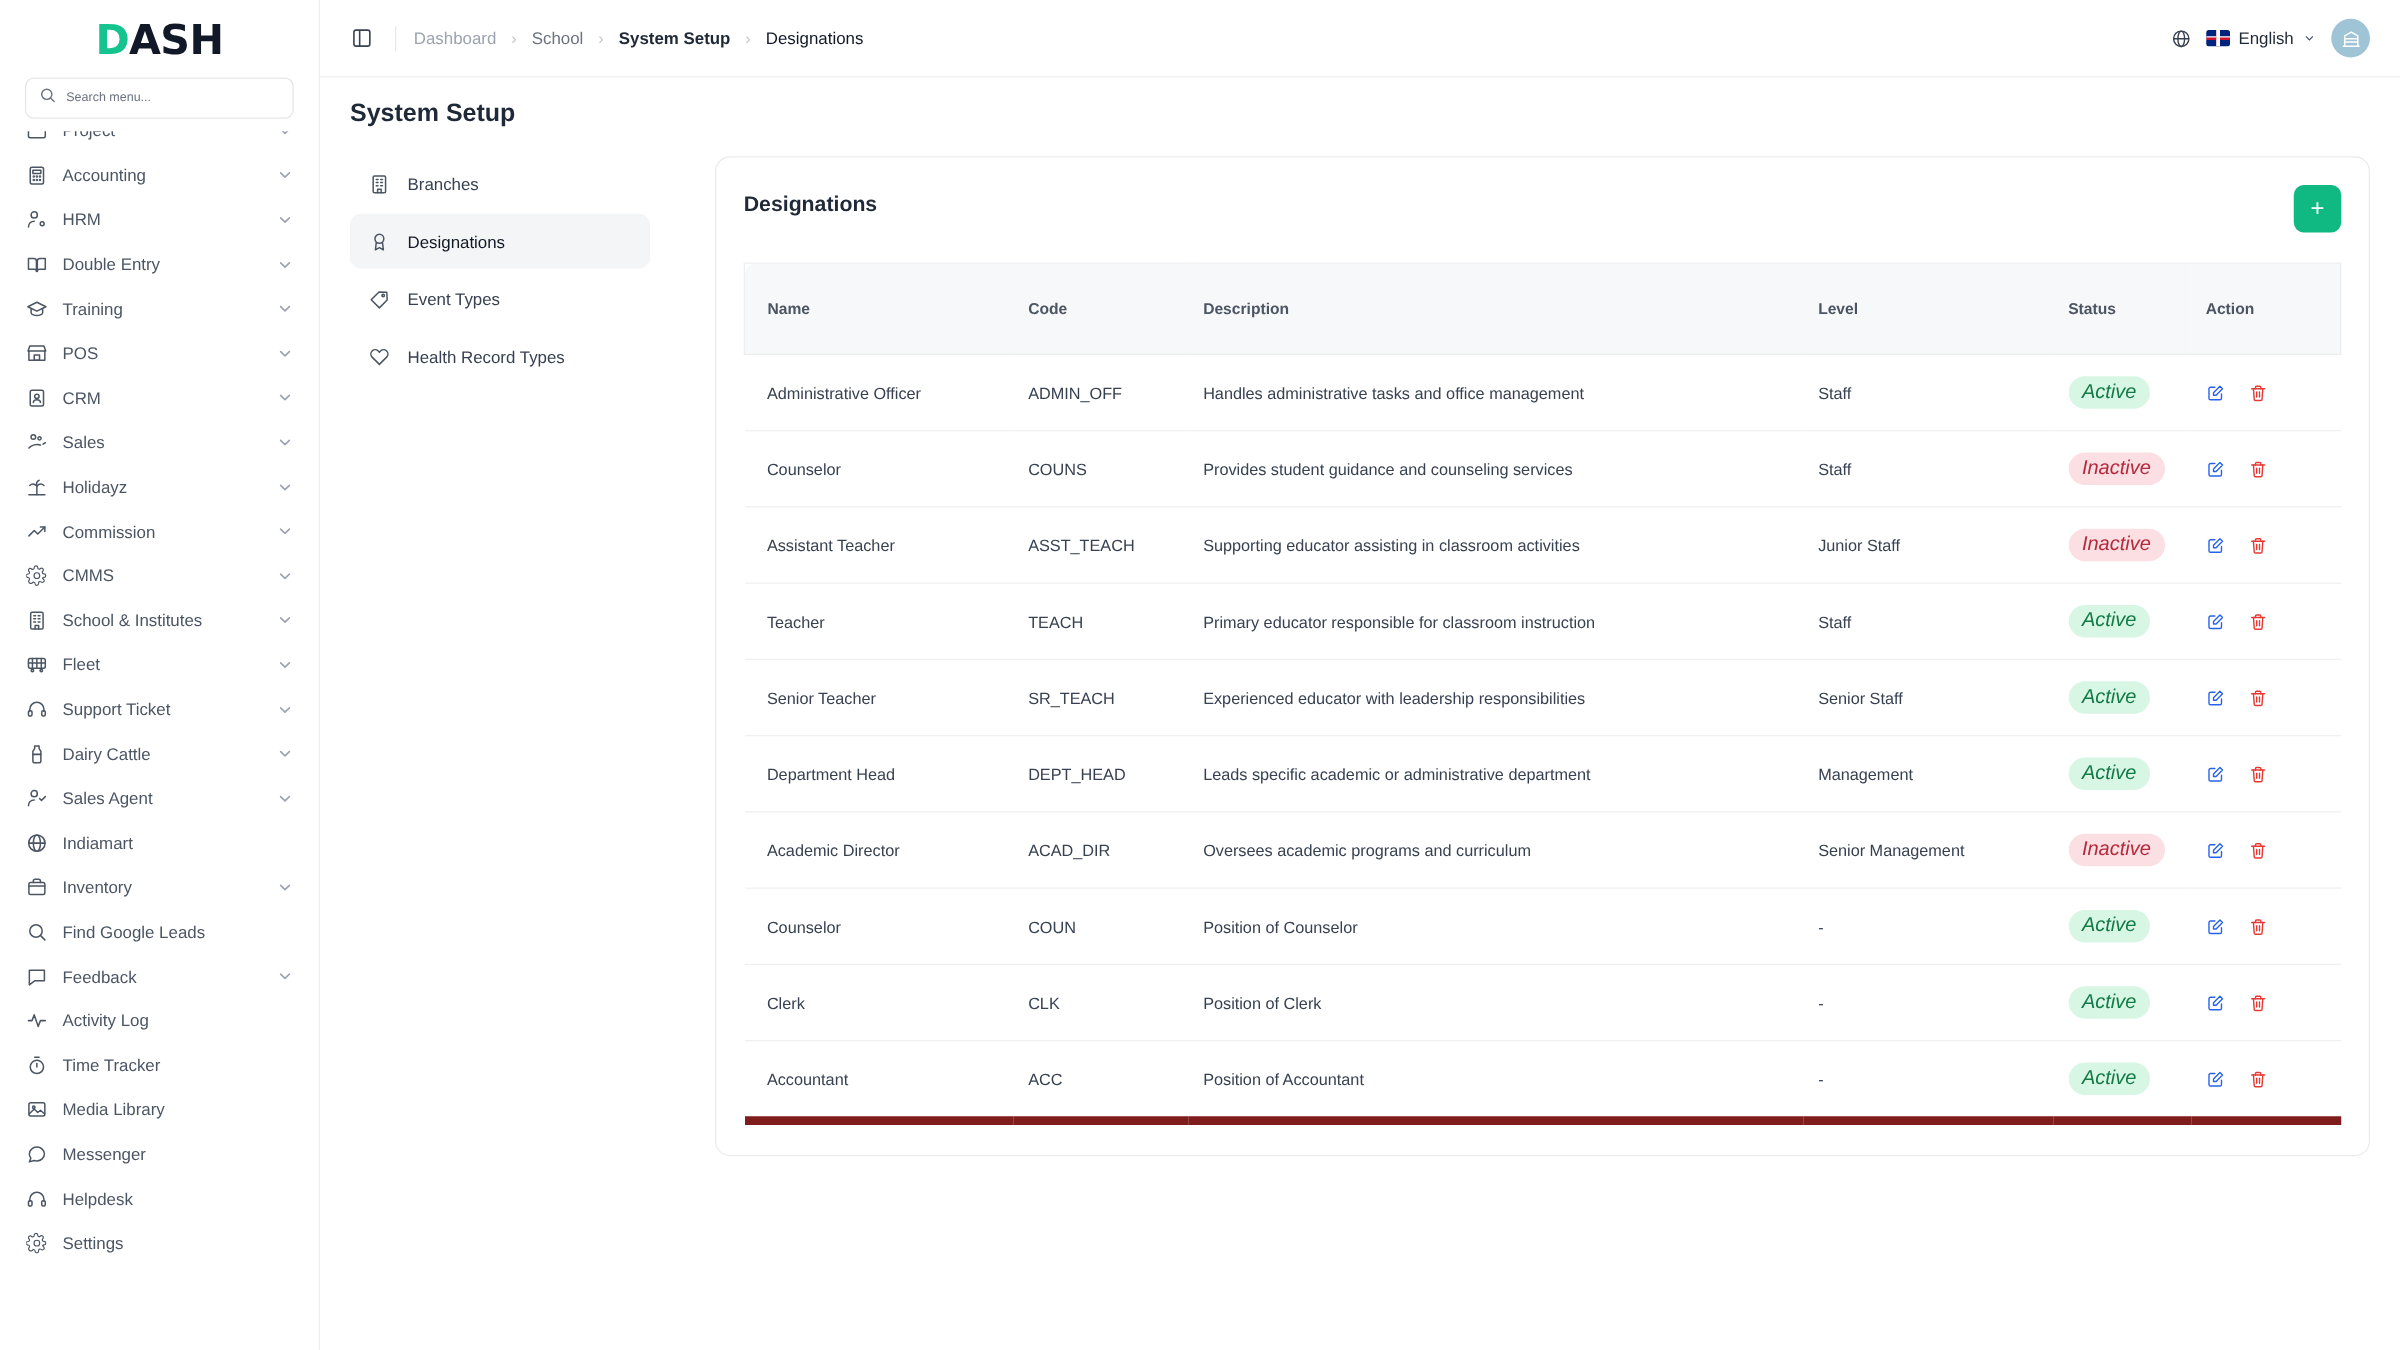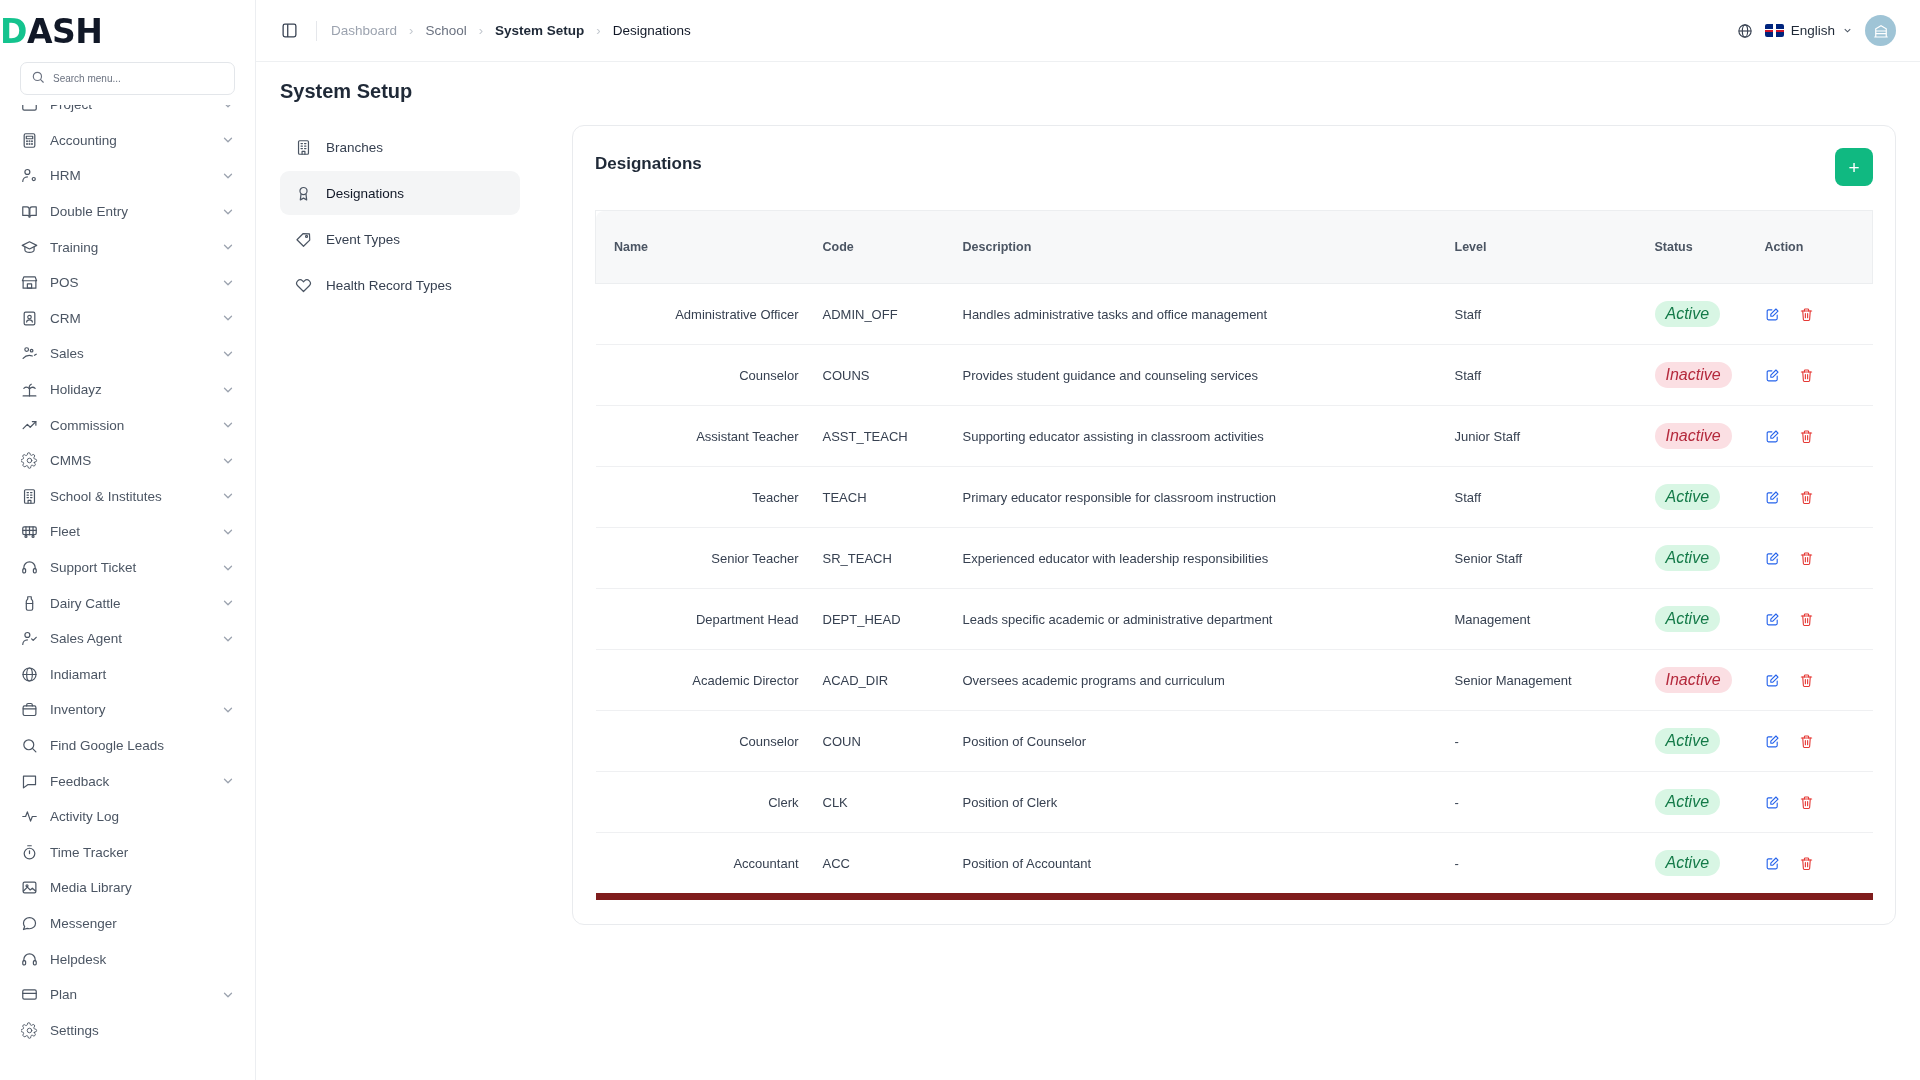--- a/index.html
+++ b/index.html
@@ -15,21 +15,21 @@
   
   .sidebar {
     width: 256px; min-width: 256px; height: 1080px;
     background: #ffffff;
     border-right: 1px solid #eceef1;
     display: flex; flex-direction: column;
     position: relative;
     overflow: hidden;
   }
   .brand {
-    height: 62px; display: flex; align-items: center; justify-content: flex-start;
+    height: 62px; display: flex; align-items: center; justify-content: center;
     flex-shrink: 0;
   }
   .brand-text {
     font-size: 33px; font-weight: bold; letter-spacing: -0.5px;
     color: #111827; font-family: "DejaVu Sans", sans-serif;
   }
   .brand-text .d { color: #14c38e; }
 
   .search-wrap { padding: 0 20px 10px 20px; flex-shrink: 0; }
   .search-box {
@@ -123,21 +123,21 @@
     background: #f7f8f9; text-align: left; font-size: 12.5px; font-weight: 600;
     color: #4b5563; padding: 29px 12px; border-top: 1px solid #eceef0; border-bottom: 1px solid #eceef0;
     white-space: nowrap;
   }
   thead th:first-child { border-left: 1px solid #eceef0; border-top-left-radius: 8px; border-bottom-left-radius: 0; padding-left: 18px; }
   thead th:last-child { border-right: 1px solid #eceef0; }
   tbody td {
     font-size: 13px; color: #374151; padding: 17px 12px;
     border-bottom: 1px solid #eff0f2; vertical-align: middle;
   }
-  tbody td:first-child { padding-left: 18px; text-align: right; }
+  tbody td:first-child { padding-left: 18px; }
   tbody tr:last-child td { border-bottom: 7px solid #7f1d1d; }
 
   .col-name { width: 215px; }
   .col-code { width: 140px; }
   .col-desc { width: auto; }
   .col-level { width: 200px; }
   .col-status { width: 110px; }
   .col-action { width: 120px; }
 
   .badge {
@@ -469,32 +469,20 @@
           </div>
           <div class="nav-item">
             <span class="ico">
               <svg width="17" height="17" viewBox="0 0 24 24" fill="none" stroke="currentColor" stroke-width="1.7" stroke-linecap="round" stroke-linejoin="round">
                 <path d="M4 14v-2a8 8 0 0 1 16 0v2"></path>
                 <rect x="2.5" y="13.5" width="4" height="6" rx="1.6"></rect>
                 <rect x="17.5" y="13.5" width="4" height="6" rx="1.6"></rect>
               </svg>
             </span>
             <span class="lbl">Helpdesk</span>
-          </div>
-          <div class="nav-item">
-            <span class="ico">
-              <svg width="17" height="17" viewBox="0 0 24 24" fill="none" stroke="currentColor" stroke-width="1.7" stroke-linecap="round" stroke-linejoin="round">
-                <rect x="2.5" y="5.5" width="19" height="13" rx="2"></rect>
-                <path d="M2.5 10.5h19"></path>
-              </svg>
-            </span>
-            <span class="lbl">Plan</span>
-            <svg class="chev" viewBox="0 0 24 24" fill="none" stroke="currentColor" stroke-width="2.2" stroke-linecap="round" stroke-linejoin="round">
-              <polyline points="6 9 12 15 18 9"></polyline>
-            </svg>
           </div>
           <div class="nav-item">
             <span class="ico">
               <svg width="17" height="17" viewBox="0 0 24 24" fill="none" stroke="currentColor" stroke-width="1.3" stroke-linecap="round" stroke-linejoin="round">
                 <circle cx="12" cy="12" r="3.2"></circle>
                 <path d="M19.2 14.5a1.6 1.6 0 0 0 .32 1.77l.06.06a2 2 0 1 1-2.83 2.83l-.06-.06a1.6 1.6 0 0 0-1.77-.32 1.6 1.6 0 0 0-1 1.47V21a2 2 0 1 1-4 0v-.1a1.6 1.6 0 0 0-1.05-1.46 1.6 1.6 0 0 0-1.77.32l-.06.06A2 2 0 1 1 3.2 17l.06-.06a1.6 1.6 0 0 0 .32-1.77 1.6 1.6 0 0 0-1.47-1H2a2 2 0 1 1 0-4h.1a1.6 1.6 0 0 0 1.46-1.05 1.6 1.6 0 0 0-.32-1.77L3.18 7.3A2 2 0 1 1 6 4.47l.06.06a1.6 1.6 0 0 0 1.77.32H8a1.6 1.6 0 0 0 1-1.47V3a2 2 0 1 1 4 0v.1a1.6 1.6 0 0 0 1 1.47 1.6 1.6 0 0 0 1.77-.32l.06-.06A2 2 0 1 1 18.7 7l-.06.06a1.6 1.6 0 0 0-.32 1.77V9a1.6 1.6 0 0 0 1.47 1H20a2 2 0 1 1 0 4h-.1a1.6 1.6 0 0 0-1.47 1z"></path>
               </svg>
             </span>
             <span class="lbl">Settings</span>
           </div>

